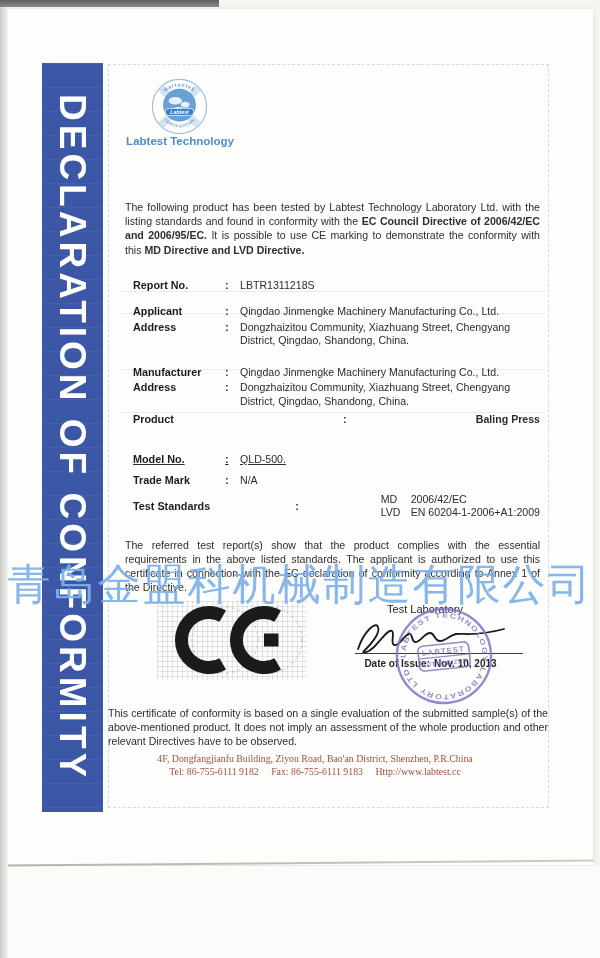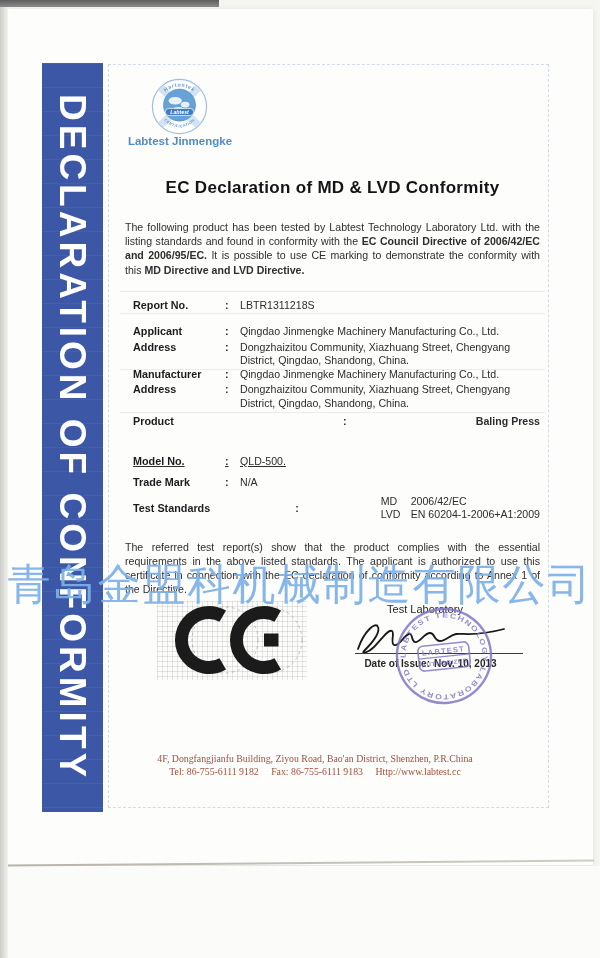--- a/index.html
+++ b/index.html
@@ -33,21 +33,21 @@
   .content{position:absolute;left:125px;top:178px;width:415px;z-index:2;color:#2e2e2e;}
   .doc-title{text-align:center;font-size:17px;font-weight:bold;color:#141414;letter-spacing:.3px;}
   .para{font-size:10.6px;line-height:14.2px;text-align:justify;color:#2e2e2e;}
   .p1{margin-top:22px;}
   .trow{display:flex;align-items:flex-start;}
   .trow.std{align-items:center;}
   .tlabel{flex:none;width:92px;padding-left:8px;font-size:10.8px;font-weight:bold;color:#1c1c1c;line-height:13.5px;}
   .tcolon{flex:none;width:15px;text-align:left;font-size:10.8px;font-weight:bold;line-height:13.5px;}
   .tval{font-size:10.6px;line-height:13.5px;color:#2c2c2c;}
   .stdcode{display:inline-block;width:30px;}
-  .mt17{margin-top:22px;} .mt13{margin-top:13px;} .mt11{margin-top:0;align-items:center;} .mt9{margin-top:26px;text-decoration:underline;}
+  .mt17{margin-top:22px;} .mt13{margin-top:13px;} .mt11{margin-top:18px;align-items:center;} .mt9{margin-top:26px;text-decoration:underline;}
   .mt8{margin-top:8px;} .mt5{margin-top:5px;justify-content:space-between;} .mt2{margin-top:2px;} .mt-p2{margin-top:18px;}
   .streak{position:absolute;left:120px;width:425px;height:1px;background:rgba(90,90,90,.10);z-index:1;}
   
   .watermark{position:absolute;left:0;top:556px;width:600px;text-align:center;white-space:nowrap;
           font-size:43px;letter-spacing:2px;color:rgba(125,177,232,.92);z-index:4;font-family:sans-serif;}
   
   .ce-wrap{position:absolute;left:157px;top:601px;width:150px;height:79px;z-index:2;
           background-color:#fcfcfa;
           background-image:repeating-linear-gradient(to right,rgba(120,120,120,.18) 0 1px,transparent 1px 5px),
                            repeating-linear-gradient(to bottom,rgba(120,120,120,.18) 0 1px,transparent 1px 5px);}
@@ -108,25 +108,24 @@
         <textPath href="#arcTop" startOffset="50%" text-anchor="middle">Hartontek</textPath>
       </text>
       <rect x="30" y="64" width="60" height="15" rx="7.5" fill="#3f7cc0" stroke="#ffffff" stroke-width="1.5"></rect>
       <text x="60" y="75" text-anchor="middle" font-size="11" font-style="italic" font-weight="bold" fill="#ffffff">Labtest</text>
       <path id="arcBot" d="M 18 62 A 42 42 0 0 0 102 62" fill="none"></path>
       <text font-size="8" font-weight="bold" fill="#6b9cd0" letter-spacing="1">
         <textPath href="#arcBot" startOffset="50%" text-anchor="middle">CERTIFICATION</textPath>
       </text>
     </svg>
   </div>
-  <div class="logo-caption">Labtest Jinmengke</div>
+  <div class="logo-caption">Labtest Technology</div>
 
 
   <div class="content">
-    <div class="doc-title">EC Declaration of MD &amp; LVD Conformity</div>
     <div class="para p1"><span>The following product has been tested by Labtest Technology Laboratory Ltd. with the listing standards and found in conformity with the </span><span style="font-weight: bold;">EC Council Directive of 2006/42/EC and 2006/95/EC.</span><span> It is possible to use CE marking to demonstrate the conformity with this </span><span style="font-weight: bold;">MD Directive and LVD Directive.</span></div>
 
     <div class="trow mt17">
       <span class="tlabel">Report No.</span>
       <span class="tcolon">:</span>
       <span class="tval">
           <div>LBTR1311218S</div>
         </span>
     </div>
     <div class="trow mt13">
@@ -218,20 +217,21 @@
     <path id="ringPath" d="M 50 50 m -38.5 0 a 38.5 38.5 0 1 1 77 0 a 38.5 38.5 0 1 1 -77 0" fill="none"></path>
     <text font-size="7.2" font-weight="bold" fill="#8377c6" letter-spacing="1.2">
       <textPath href="#ringPath" startOffset="2" textLength="232" lengthAdjust="spacingAndGlyphs">LABTEST TECHNOLOGY LABORATORY LTD</textPath>
     </text>
     <rect x="24.5" y="38" width="51" height="25" rx="5" fill="none" stroke="#8377c6" stroke-width="1.6"></rect>
     <line x1="24.5" y1="50.5" x2="75.5" y2="50.5" stroke="#8377c6" stroke-width="1.2"></line>
     <text x="50" y="47.5" text-anchor="middle" font-size="7.5" font-weight="bold" fill="#8377c6" letter-spacing="1.2">LABTEST</text>
     <text x="50" y="59" text-anchor="middle" font-size="6.2" font-weight="bold" fill="#8377c6" letter-spacing=".6">AUTHORIZED</text>
   </svg>
 
+  <div class="disclaimer">This certificate of conformity is based on a single evaluation of the submitted sample(s) of the above-mentioned product. It does not imply an assessment of the whole production and other relevant Directives have to be observed.</div>
   <div class="footer">
     <div>4F, Dongfangjianfu Building, Ziyou Road, Bao'an District, Shenzhen, P.R.China</div>
     <div>
       <span class="sep">Tel: 86-755-6111 9182</span>
       <span class="sep">Fax: 86-755-6111 9183</span>
       <span>Http://www.labtest.cc</span>
     </div>
   </div>
 
   <div class="pageedge"></div>

